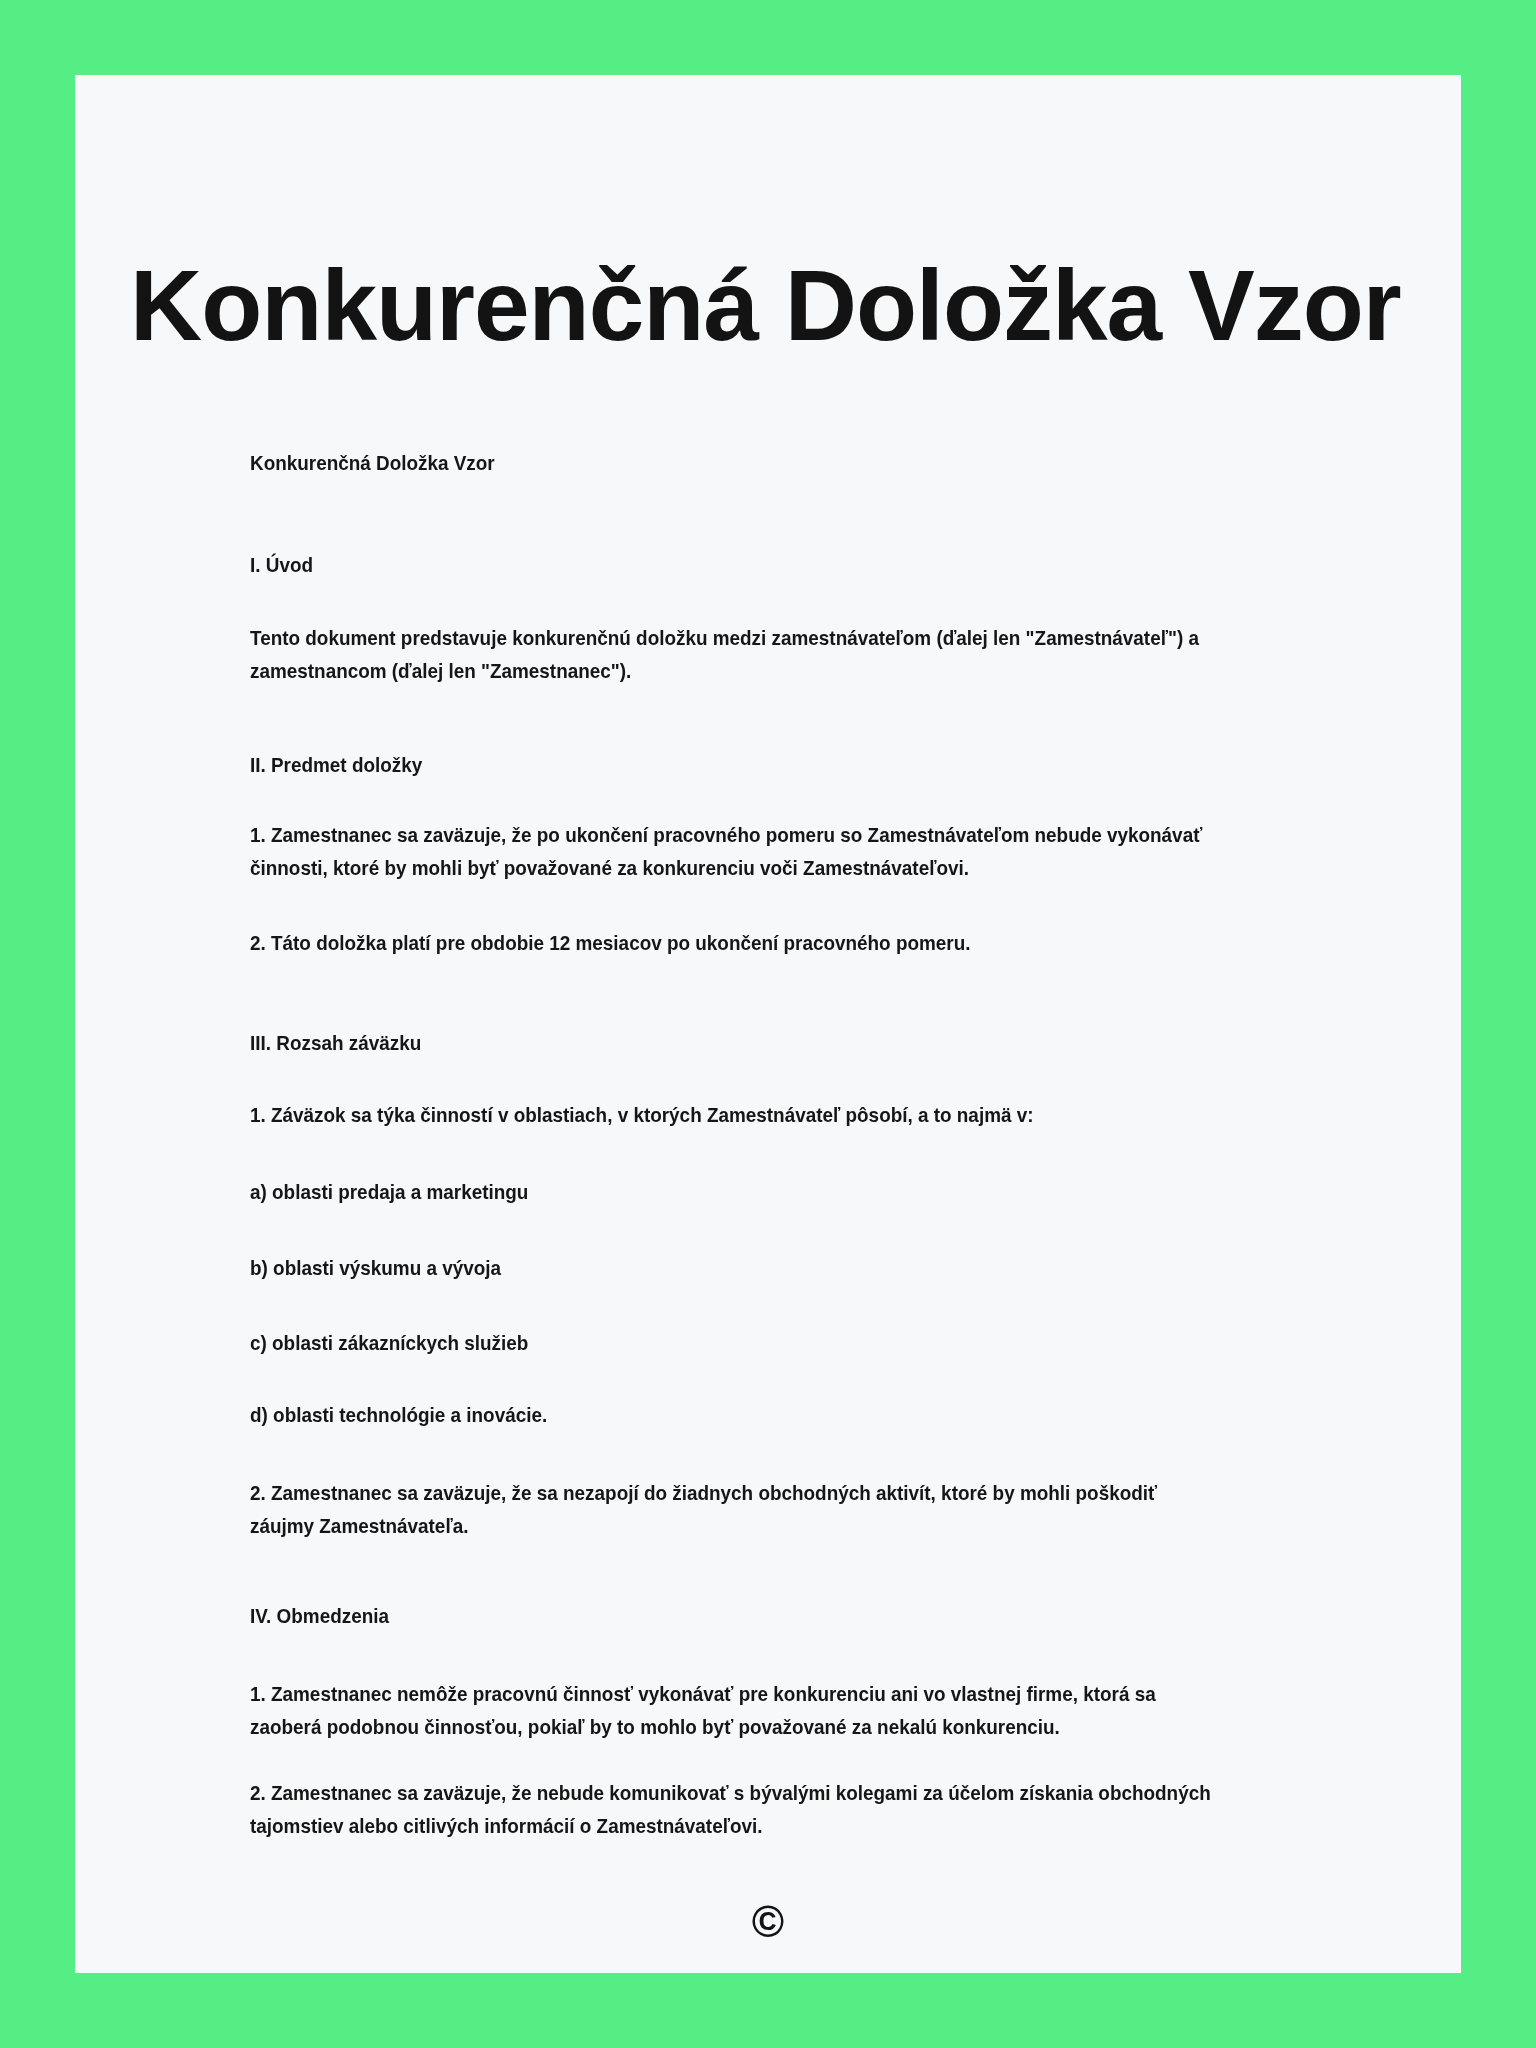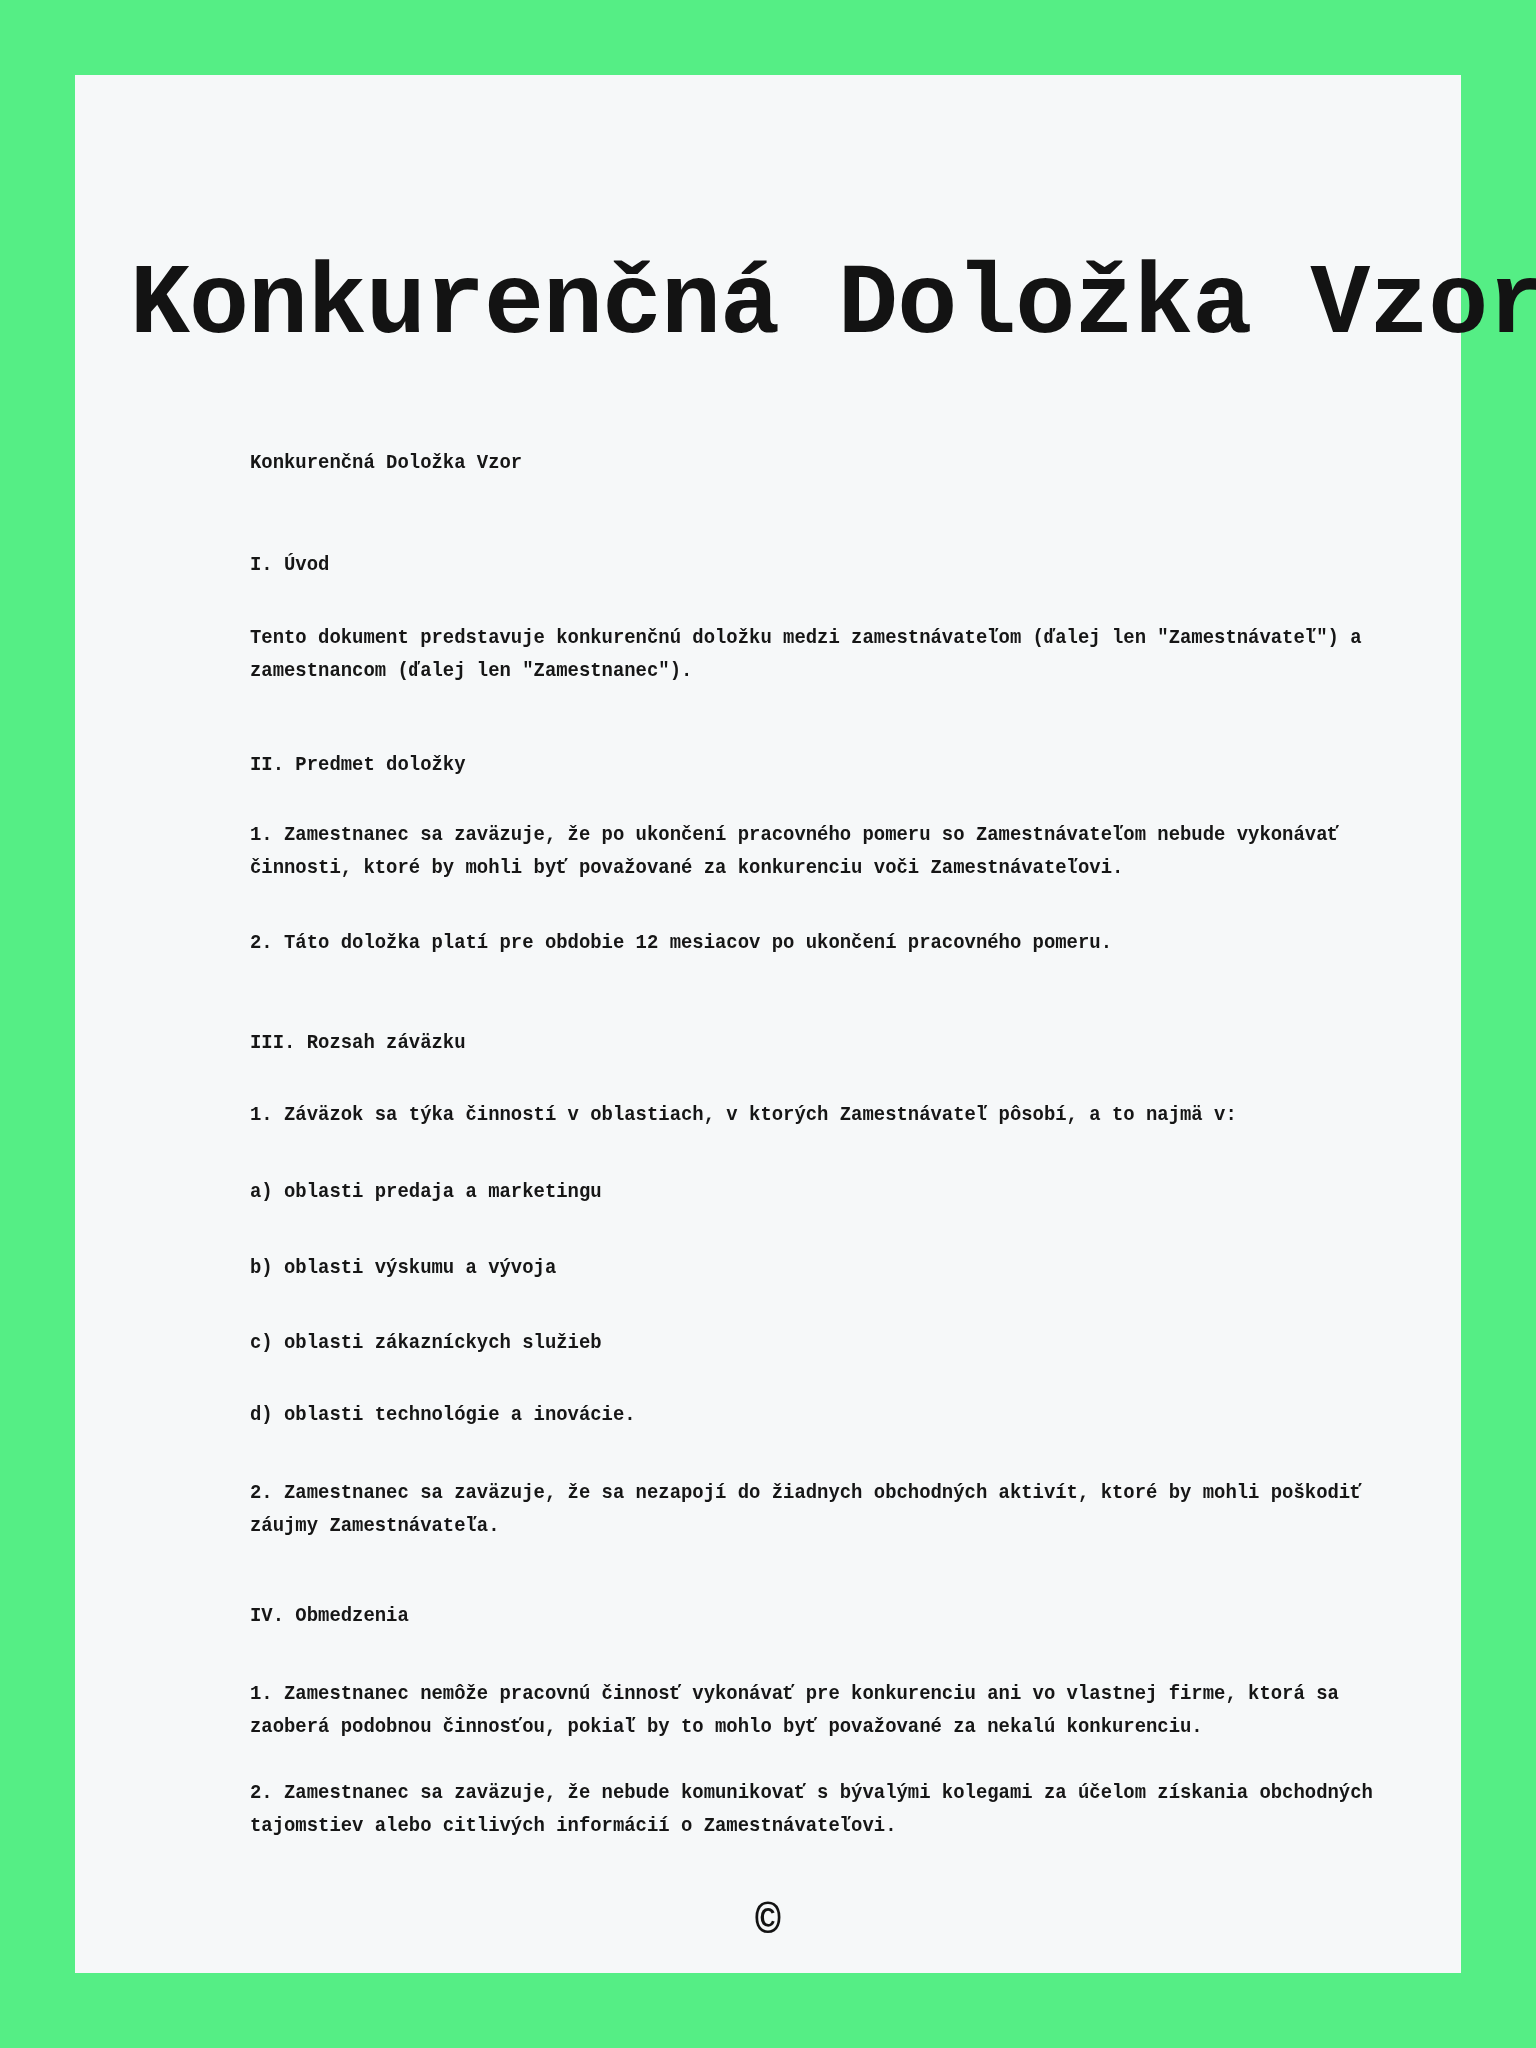--- a/index.html
+++ b/index.html
@@ -18,21 +18,20 @@
     width: 1536px;
     height: 2048px;
   }
   .page {
     position: absolute;
     left: 75px;
     top: 75px;
     width: 1386px;
     height: 1898px;
     background: #f6f8f9;
-    font-family: Liberation Mono, monospace;
   }
   .title {
     position: absolute;
     left: 55px;
     top: 173px;
     margin: 0;
     font-size: 100px;
     line-height: 115px;
     font-weight: 700;
     color: #131313;

